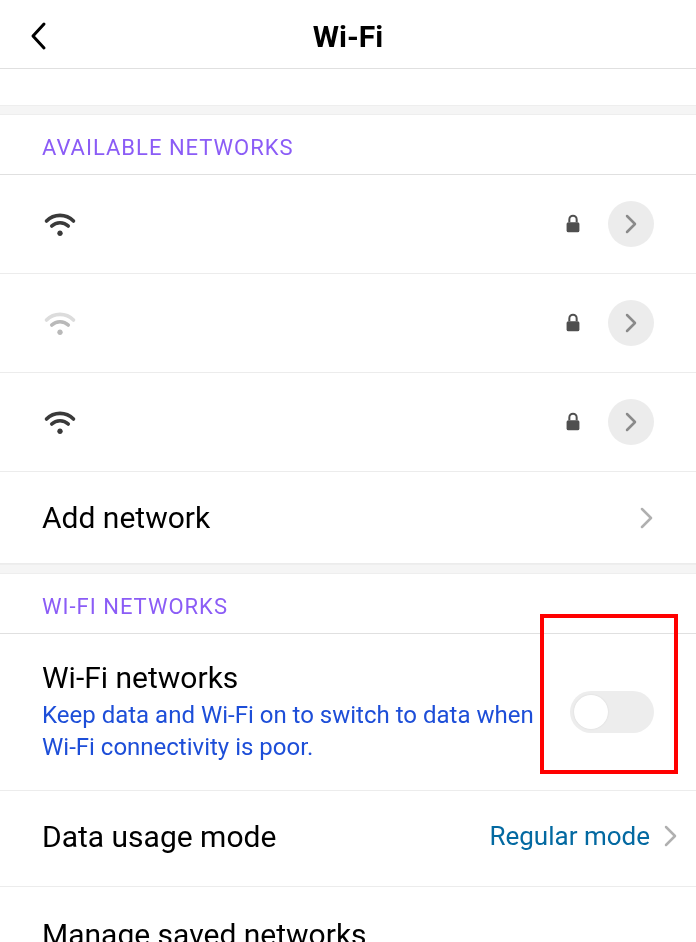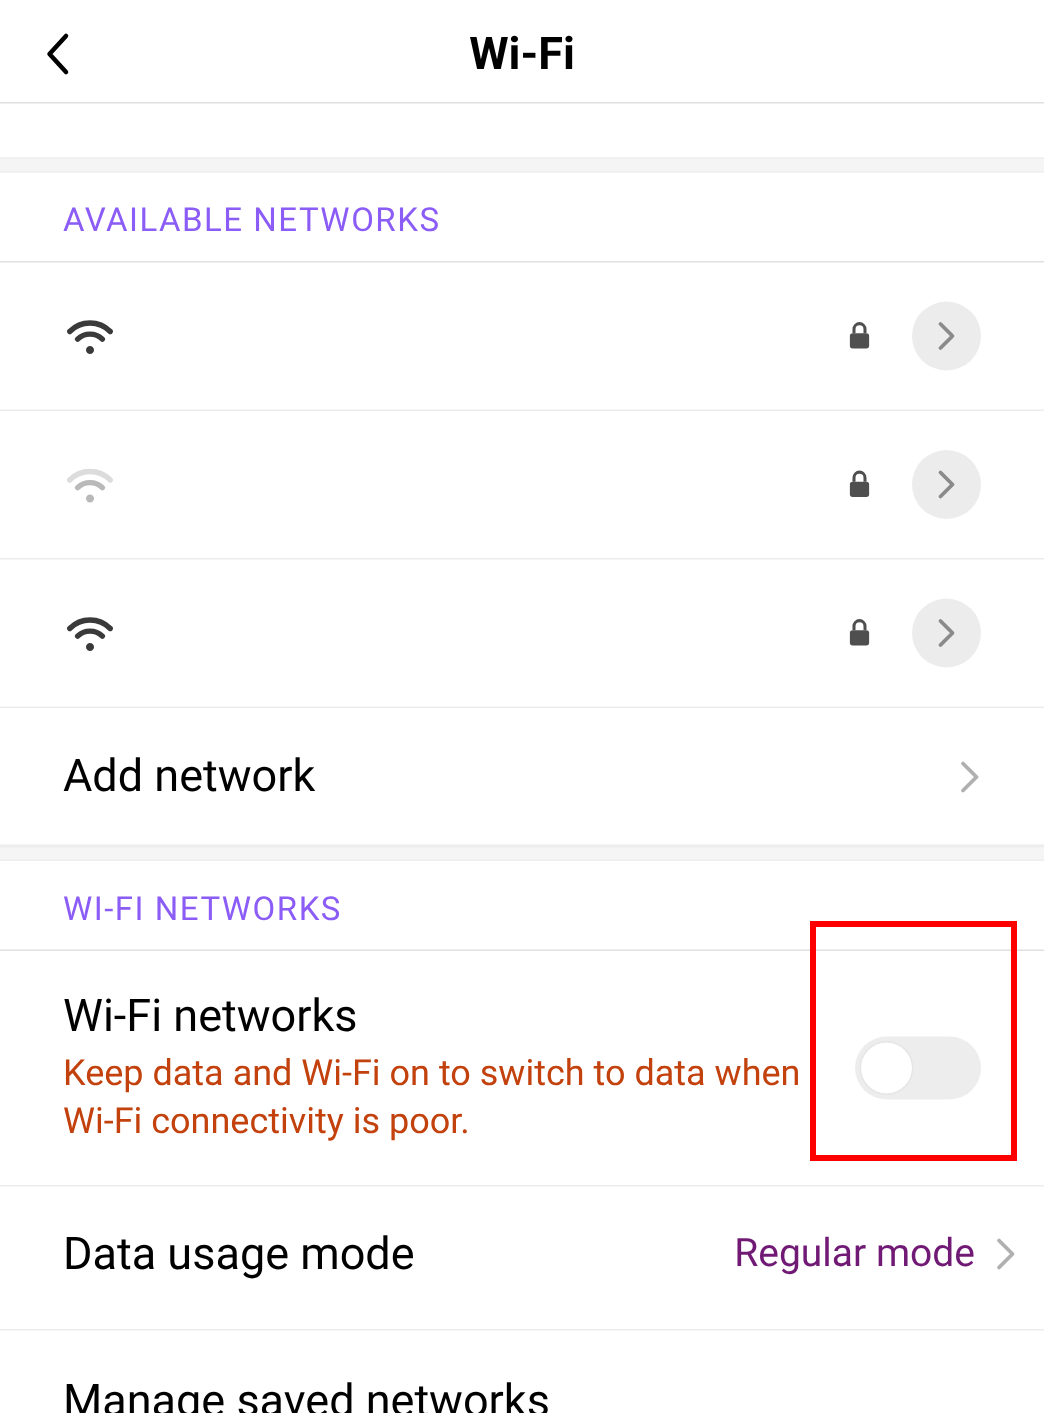--- a/index.html
+++ b/index.html
@@ -110,21 +110,21 @@
       flex:1;
       padding-right: 10px;
     }
     .setting-title {
       font-size: 30px;
       color: #000;
       margin-bottom: 4px;
     }
     .setting-desc {
       font-size: 24px;
-      color: #c2410c;
+      color: #1d4ed8;
       line-height: 1.35;
     }
     .toggle {
       width: 84px;
       height: 42px;
       border-radius: 21px;
       background: #ededed;
       position: relative;
       flex-shrink: 0;
     }
@@ -139,21 +139,21 @@
       box-shadow: 0 0 2px rgba(0,0,0,0.1);
     }
     .callout {
       position: absolute;
       border: 4px solid #ff0000;
       pointer-events: none;
       z-index: 9;
     }
     .value-right {
       font-size: 26px;
-      color: #701a75;
+      color: #0369a1;
       margin-right: 14px;
     }
     .row-data-usage {
       display:flex;
       align-items:center;
       padding: 28px 18px 32px 42px;
       border-bottom: 1px solid #ececec;
     }
     .row-manage {
       display:flex;

